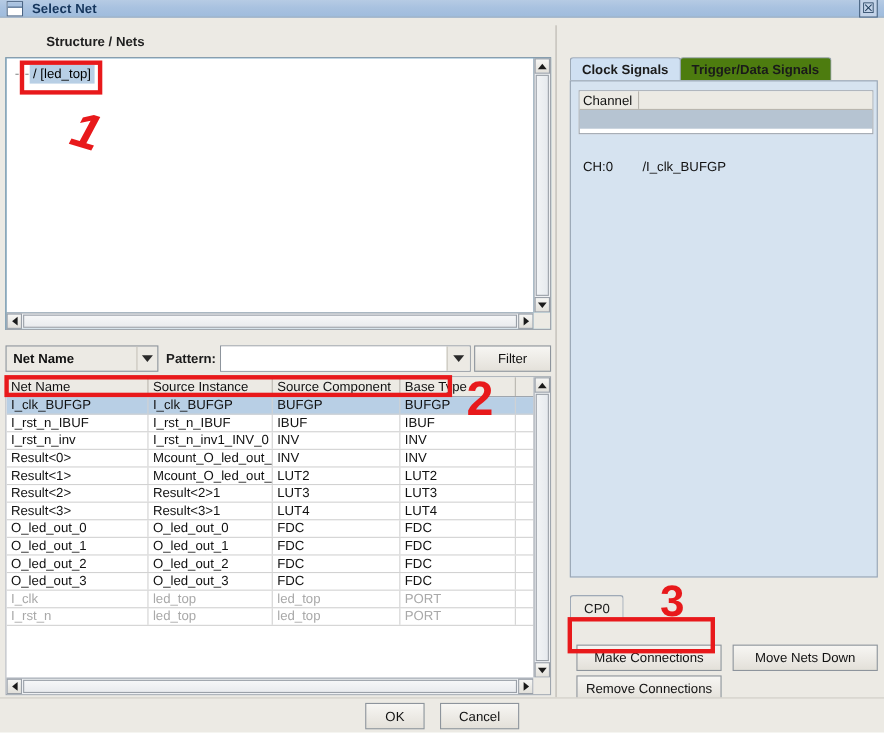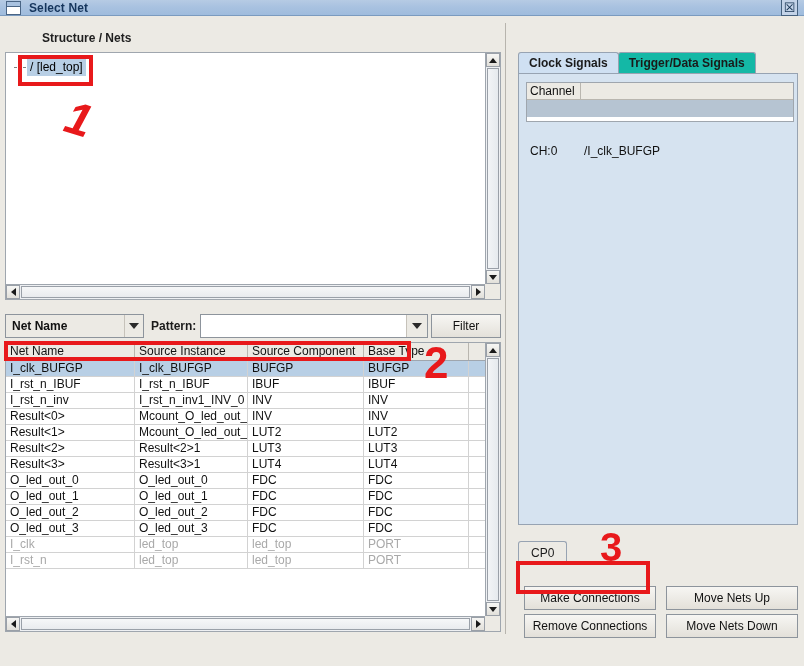--- a/index.html
+++ b/index.html
@@ -383,21 +383,21 @@
     font-weight: bold;
     color: #1a1a1a;
     display: flex;
     align-items: center;
     border: 1px solid #97a3b2;
     border-bottom: none;
     box-sizing: border-box;
     border-radius: 3px 3px 0 0;
   }
   .tab.active { background: #cfe0f2; }
-  .tab.inactive { background: #14b8a6; margin-left: -1px; }
+  .tab.inactive { background: #4d7c0f; margin-left: -1px; }
 
   .netsel-box {
     position: absolute;
     left: 8px; top: 50px;
     width: 280px; height: 452px;
     background: #d6e3f0;
     border: 1px solid #97a3b2;
     box-sizing: border-box;
   }
   .netsel-table {
@@ -705,26 +705,29 @@
         </div>
       </div>
     </div>
 
     <div class="cp-tabrow">
       <div class="cp-tab">CP0</div>
     </div>
 
     <div class="rp-buttons">
       <div class="rp-btn">Make Connections</div>
-      <div class="rp-btn">Move Nets Up</div>
+      <div class="rp-btn">Move Nets Down</div>
       <div class="rp-btn">Remove Connections</div>
-      <div class="rp-btn">Move Nets Down</div>
     </div>
   </div>
 
+  <div class="dialog-buttons">
+    <button class="dlg-btn">OK</button>
+    <button class="dlg-btn wide">Cancel</button>
+  </div>
 
   <div class="anno-box" style="left:18px; top:55px; width:75px; height:31px;"></div>
   <div class="anno-num" id="anno1">1</div>
 
   <div class="anno-box" style="left:4px; top:341px; width:407px; height:20px;"></div>
   <div class="anno-num" id="anno2">2</div>
 
   <div class="anno-box" style="left:516px; top:561px; width:134px; height:33px;"></div>
   <div class="anno-num" id="anno3">3</div>
 

